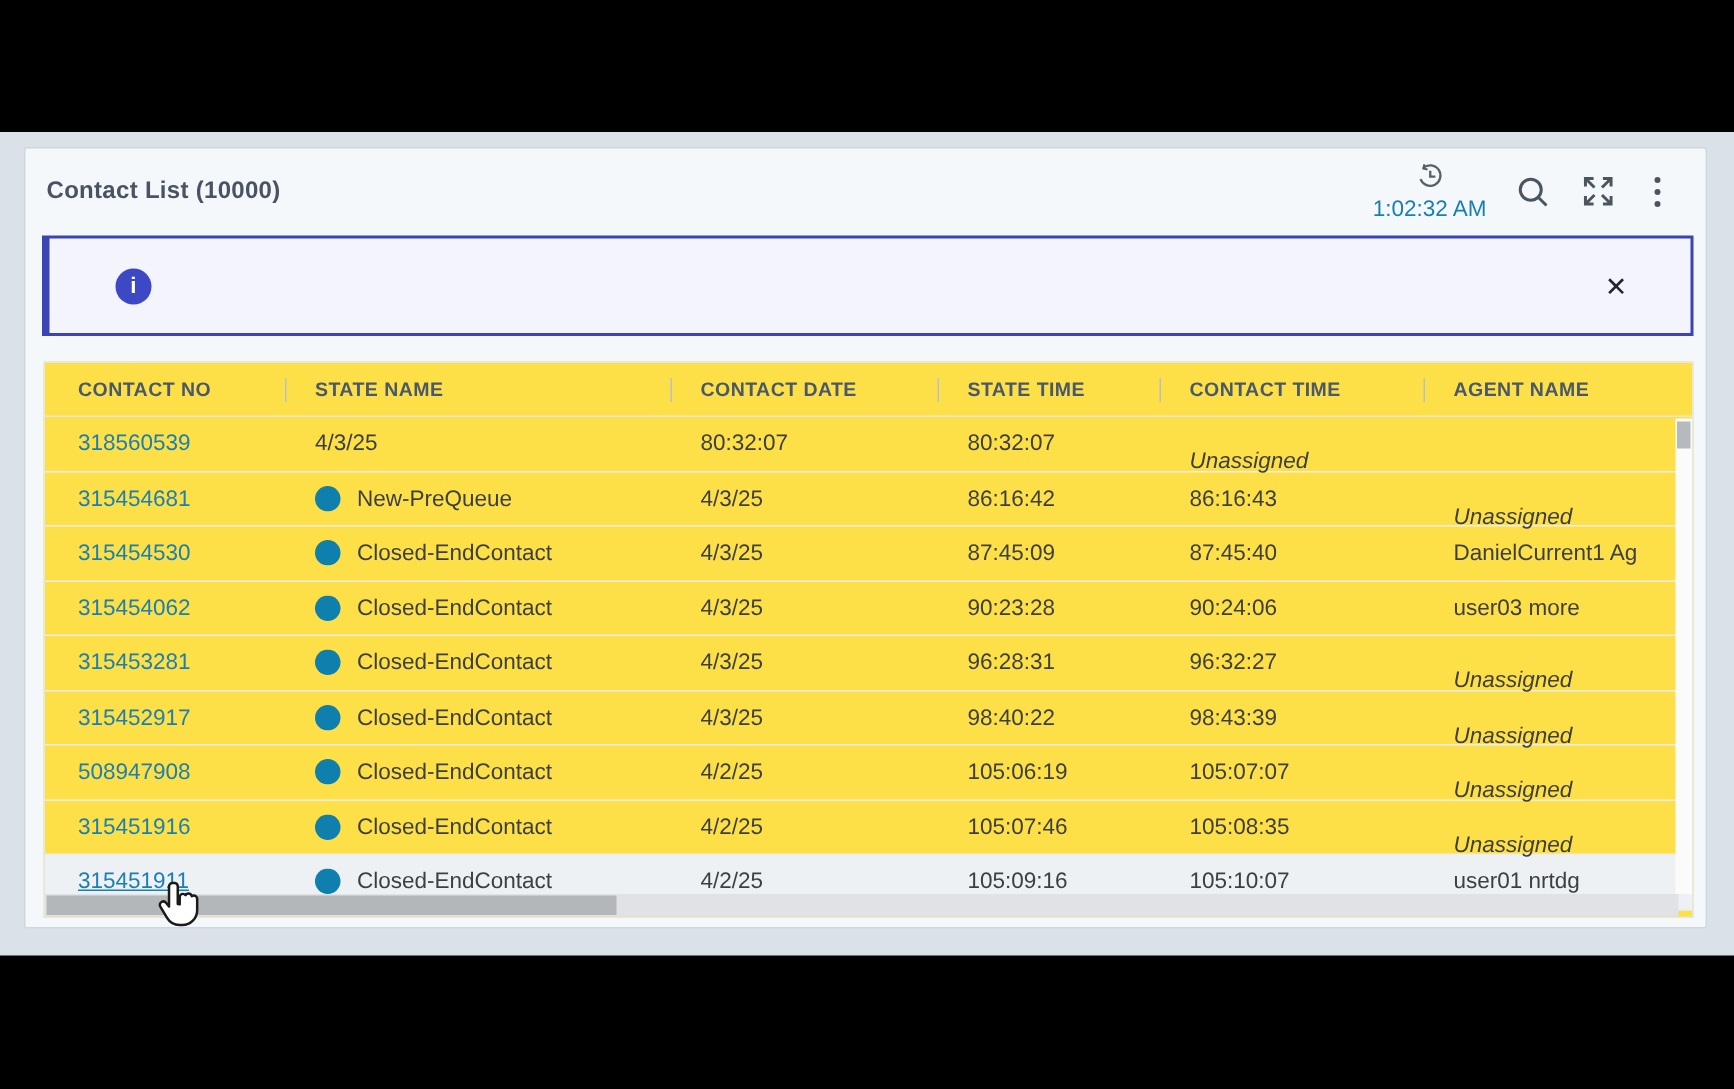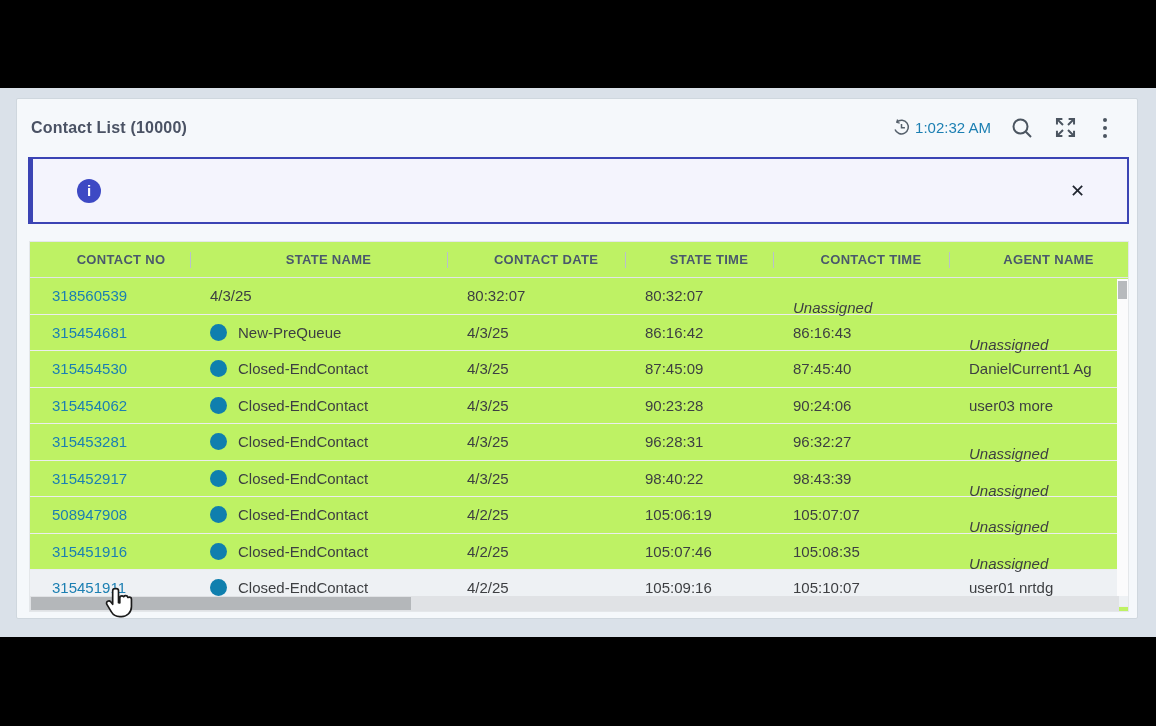--- a/index.html
+++ b/index.html
@@ -14,21 +14,21 @@
   .card {
     position:absolute; left:16px; top:98px; width:1122px; height:521px;
     background:#f5f8fb; border:1px solid #cfd7de; border-radius:2px;
   }
 
   
   .card-header { position:absolute; top:0; left:0; right:0; height:57px;
     display:flex; align-items:center; padding:0 24px 0 14px;border-radius:10px; }
   .card-title { font-size:16px; font-weight:700; color:#4a5264; letter-spacing:.2px; }
   .header-right { margin-left:auto; display:flex; align-items:center; gap:19px; }
-  .time-group { display:flex; align-items:center; gap:4px; }
+  .time-group { display:flex; align-items:center; gap:4px;flex-direction:column; }
   .time-text { color:#1b7fb2; font-size:15px; }
   .hicon { display:flex; align-items:center; justify-content:center; cursor:pointer; }
   .kebab { display:flex; flex-direction:column; gap:4px; padding:2px 6px; }
   .kebab i { width:4px; height:4px; border-radius:50%; background:#4b5560; }
 
   
   .banner {
     position:absolute; left:11px; top:58px; width:1101px; height:67px;
     background:#f4f4fd; border:2px solid #3b44b4; border-left-width:5px;
     display:flex; align-items:center;
@@ -38,36 +38,36 @@
     width:24px; height:24px; border-radius:50%; background:#3d49c4;
     color:#fff; font-weight:700; font-size:15px; line-height:24px; text-align:center;
   }
   .banner-text { margin-left:92px; font-size:15.5px; color:#3a4050; }
   .banner-close { position:absolute; right:42px; top:50%; transform:translateY(-50%);
     font-size:18px; color:#20252f; cursor:pointer; line-height:1; }
 
   
   .table {
     position:absolute; left:12px; top:142px; width:1100px; height:371px;
-    background:#bef264; border:1px solid #e4e7ea; overflow:hidden;text-align:center;
+    background:#fde047; border:1px solid #e4e7ea; overflow:hidden;
   }
   .grid-cols { display:grid; grid-template-columns:160px 257px 178px 148px 176px 1fr; }
   .thead { height:36px; border-bottom:1px solid #e2e5e8; align-items:center; }
   .th { font-size:13px; font-weight:700; color:#4a586c; letter-spacing:.3px;
     padding-left:20px; position:relative; white-space:nowrap; cursor:pointer; }
   .th:first-child { padding-left:22px; }
   .th.with-sep::before { content:""; position:absolute; left:0; top:50%;
     transform:translateY(-50%); width:1px; height:16px; background:#b9c0cb; }
   .row { height:36.5px; border-bottom:1px solid #ecedef; align-items:center;
     font-size:15px; color:#3d3f42; cursor:pointer; }
   .row.hovered { background:#eef1f4; }
   .td { padding-left:20px; white-space:nowrap; overflow:hidden; display:flex; align-items:center; }
   .td:first-child { padding-left:22px; }
   .link { color:#1b7fb2; text-decoration:none; }
-  .row.hovered .link { }
+  .row.hovered .link { text-decoration:underline; }
   .dot { width:17px; height:17px; border-radius:50%; background:#0f7fae;
     margin-right:11px; flex:0 0 auto; }
   .italic { font-style:italic;margin-top:24px; }
 
   
   .hscroll { position:absolute; left:0; bottom:0; width:1089px; height:15px;
     background:#e0e2e5; }
   .hscroll .thumb { position:absolute; left:1px; top:1px; width:380px; height:13px;
     background:#b4b7ba; cursor:pointer; }
   .vscroll { position:absolute; right:0; top:37px; width:11px; bottom:15px; background:#fbfbfc; }

